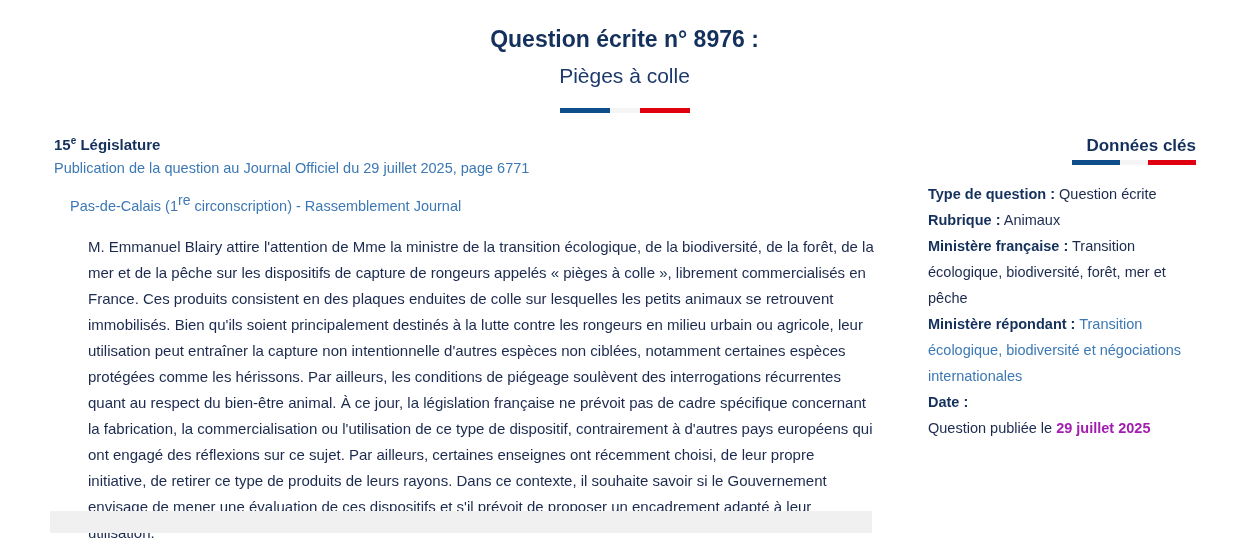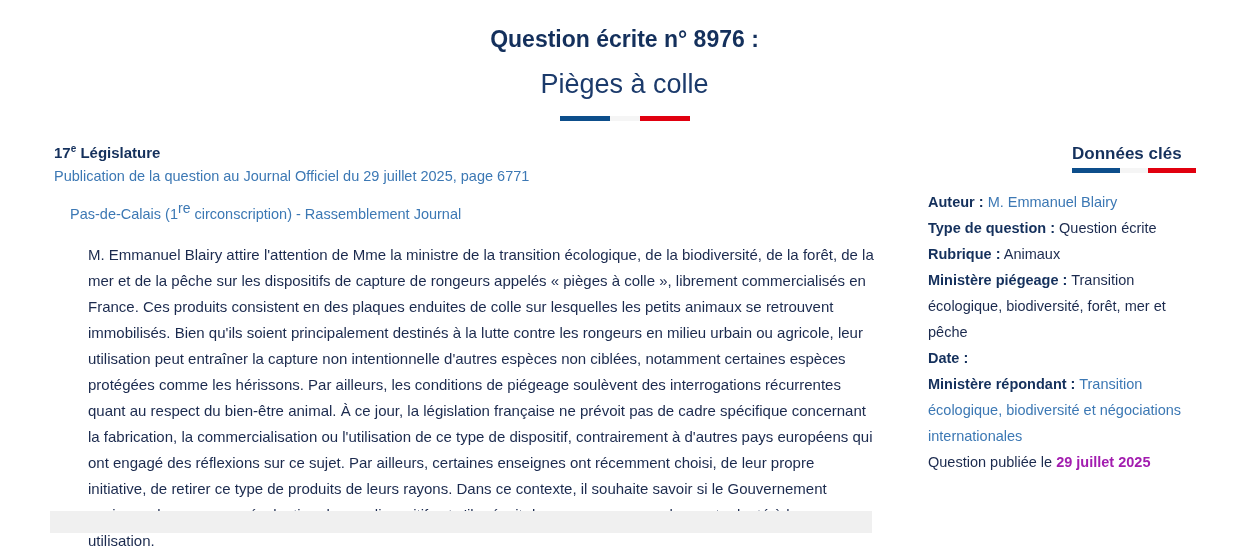--- a/index.html
+++ b/index.html
@@ -29,25 +29,25 @@
     text-align: center;
   }
   .doc-title {
     font-size: 23px;
     line-height: 30px;
     font-weight: bold;
     color: #14305c;
     margin: 0;
   }
   .doc-subtitle {
-    font-size: 27px;
+    font-size: 21px;
     line-height: 28px;
     font-weight: normal;
     color: #1b3a6b;
-    margin: 16px;
+    margin: 8px;
   }
 
   
   .tricolor {
     display: block;
     height: 5px;
     width: 130px;
     margin: 18px auto 0 auto;
     background: linear-gradient(to right,
       #0d4e8b 0%, #0d4e8b 38.5%,
@@ -143,21 +143,21 @@
   .side-heading-wrap {
     text-align: right;
   }
   .side-heading {
     display: inline-block;
     font-size: 17px;
     font-weight: bold;
     color: #14305c;
     line-height: 22px;
     margin: 0;
-    text-align: left;
+    text-align: right;
   }
   .key-list {
     margin: 16px 0 0 0;
     font-size: 14.5px;
     line-height: 26px;
   }
   .key-item {
     margin: 0;
     color: #1b2a4e;
   }
@@ -177,21 +177,21 @@
   <div class="title-block">
     <h1 class="doc-title">Question écrite n° 8976 :</h1>
     <h2 class="doc-subtitle">Pièges à colle</h2>
     <span class="tricolor"></span>
   </div>
 
   <div class="columns">
 
     <div class="main-col">
 
-      <p class="legislature"><span>17</span><sup>e</sup><span> Législature</span></p>
+      <p class="legislature"><span>15</span><sup>e</sup><span> Législature</span></p>
 
       <p class="publication">Publication de la question au Journal Officiel du 29 juillet 2025, page 6771</p>
 
       <div class="author-block">
         <p class="author-line"><span>Pas-de-Calais (1</span><sup>re</sup><span> circonscription) - Rassemblement Journal</span></p>
       </div>
 
       <div class="question-body">
         <p>M. Emmanuel Blairy attire l'attention de Mme la ministre de la transition écologique, de la biodiversité, de la forêt, de la mer et de la pêche sur les dispositifs de capture de rongeurs appelés « pièges à colle », librement commercialisés en France. Ces produits consistent en des plaques enduites de colle sur lesquelles les petits animaux se retrouvent immobilisés. Bien qu'ils soient principalement destinés à la lutte contre les rongeurs en milieu urbain ou agricole, leur utilisation peut entraîner la capture non intentionnelle d'autres espèces non ciblées, notamment certaines espèces protégées comme les hérissons. Par ailleurs, les conditions de piégeage soulèvent des interrogations récurrentes quant au respect du bien-être animal. À ce jour, la législation française ne prévoit pas de cadre spécifique concernant la fabrication, la commercialisation ou l'utilisation de ce type de dispositif, contrairement à d'autres pays européens qui ont engagé des réflexions sur ce sujet. Par ailleurs, certaines enseignes ont récemment choisi, de leur propre initiative, de retirer ce type de produits de leurs rayons. Dans ce contexte, il souhaite savoir si le Gouvernement envisage de mener une évaluation de ces dispositifs et s'il prévoit de proposer un encadrement adapté à leur utilisation.</p>
       </div>
@@ -201,36 +201,34 @@
     <div class="side-col">
       <div class="side-heading-wrap">
         <div class="side-heading">
           <span>Données clés</span>
           <span class="tricolor small"></span>
         </div>
       </div>
 
       <div class="key-list">
 
-        <p class="key-item"><span class="k">Auteur :</span>
-          <span class="v link">M. Emmanuel Blairy</span></p>
 
         <p class="key-item"><span class="k">Type de question :</span>
           <span class="v">Question écrite</span></p>
 
         <p class="key-item"><span class="k">Rubrique :</span>
           <span class="v">Animaux</span></p>
 
-        <p class="key-item"><span class="k">Ministère piégeage :</span>
+        <p class="key-item"><span class="k">Ministère française :</span>
           <span class="v">Transition écologique, biodiversité, forêt, mer et pêche</span></p>
-
-        <p class="key-item"><span class="k">Date :</span></p>
 
         <p class="key-item"><span class="k">Ministère répondant :</span>
           <span class="v link">Transition écologique, biodiversité et négociations internationales</span></p>
+
+        <p class="key-item"><span class="k">Date :</span></p>
         <p class="key-item"><span class="v">Question publiée le </span><span class="v linkb">29 juillet 2025</span></p>
 
       </div>
     </div>
 
   </div>
 
   <div class="answer-bar"></div>
 
 </div>

